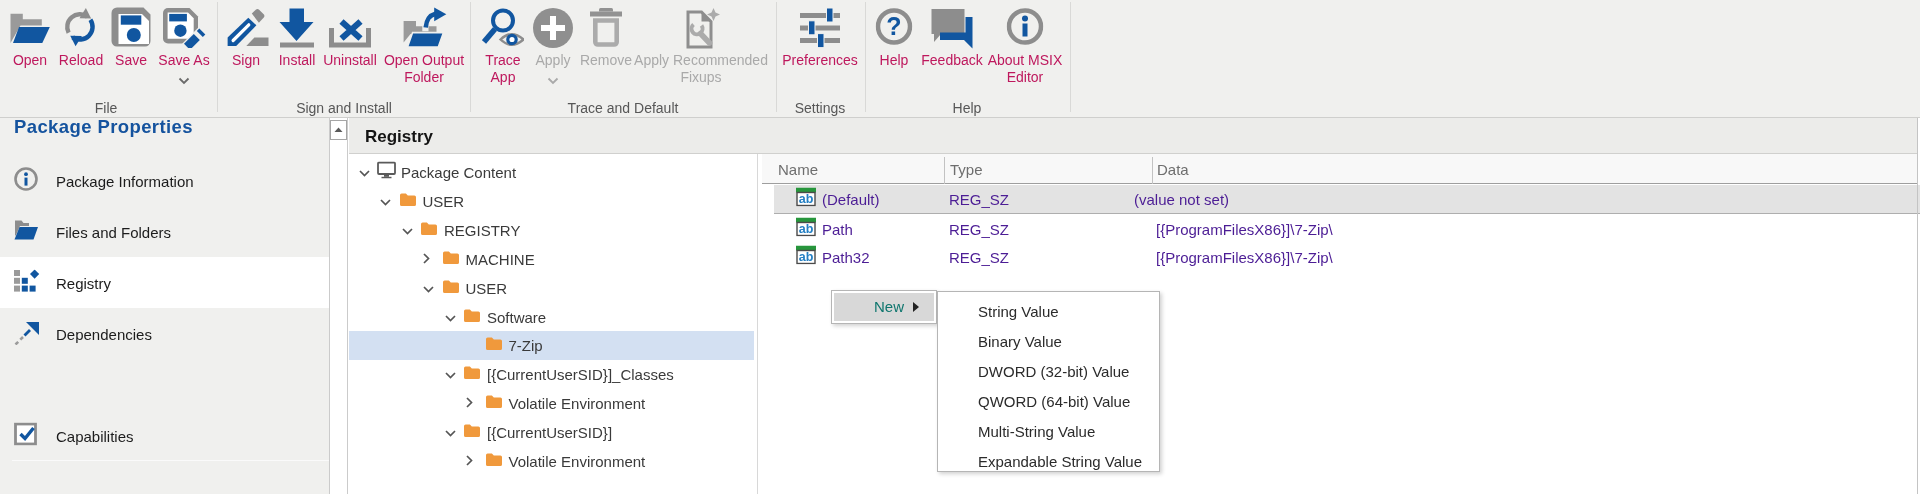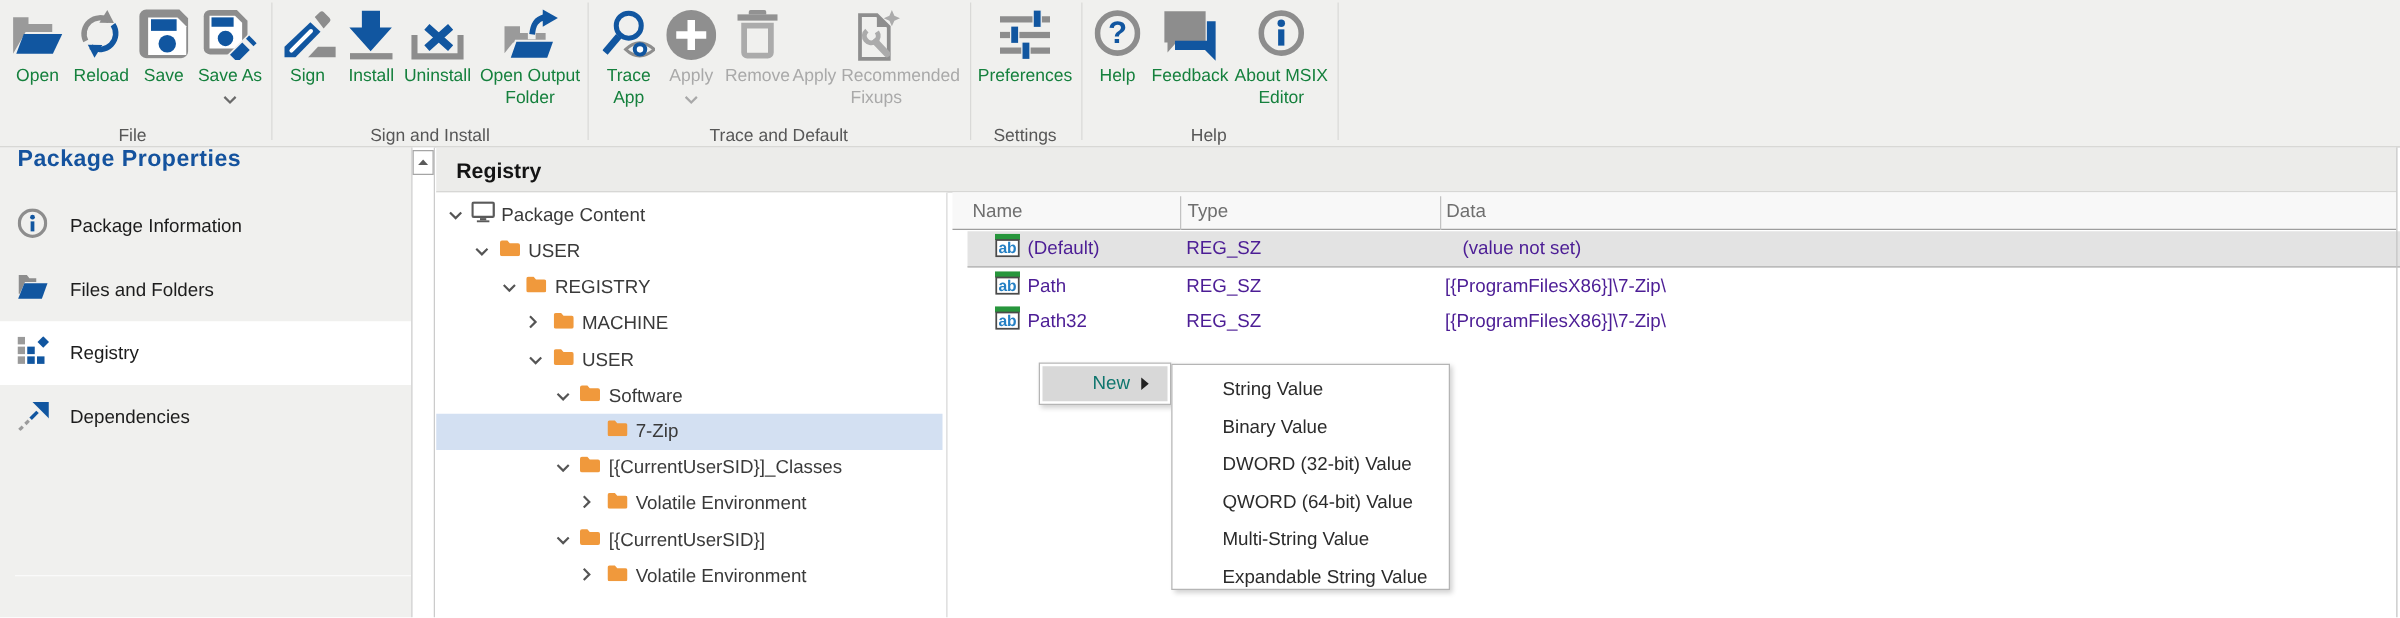--- a/index.html
+++ b/index.html
@@ -4,21 +4,21 @@
 <style>
   * { margin:0; padding:0; box-sizing:border-box; }
   html,body { width:1920px; height:494px; overflow:hidden; }
   body { font-family:"Liberation Sans", sans-serif; background:#fff; position:relative; }
   .abs { position:absolute; }
   
   #ribbon { left:0; top:0; width:1920px; height:118px; background:#f0f0ee; border-bottom:1px solid #cfcfcd; }
   .rsep { position:absolute; top:2px; height:110px; width:1px; background:#d9d9d7; }
   .rbtn { position:absolute; top:0; text-align:center; }
   .rbtn .ric { position:absolute; top:8px; left:50%; transform:translateX(-50%); }
-  .rlab { position:absolute; top:52px; left:50%; transform:translateX(-50%); font-size:14px; color:#15803d; white-space:nowrap; line-height:17px; }
+  .rlab { position:absolute; top:52px; left:50%; transform:translateX(-50%); font-size:14px; color:#be185d; white-space:nowrap; line-height:17px; }
   .rlab.dis { color:#a9a9a9; }
   .rchev { position:absolute; top:71px; left:50%; transform:translateX(-50%); }
   .glab { position:absolute; top:100px; font-size:14px; color:#575757; text-align:center; white-space:nowrap; transform:translateX(-50%); }
   
   #sidebar { left:0; top:118px; width:329px; height:376px; background:#f0f0ee; }
   .sitem { position:absolute; left:0; width:329px; height:51px; }
   .sitem .sic { position:absolute; left:14px; top:50%; transform:translateY(-50%); }
   .sitem .stxt { position:absolute; left:56px; top:50%; transform:translateY(-50%); font-size:15px; color:#1c1c1c; white-space:nowrap; }
   #sbhead { position:absolute; left:14px; top:-2px; font-size:18.5px; font-weight:bold; color:#15539e; letter-spacing:0.4px; }
   
@@ -267,20 +267,27 @@
       <span class="stxt">Registry</span>
     </div>
   <div class="sitem" style="top:190px">
       <span class="sic"><svg width="25" height="26" viewBox="0 0 25 26">
       <path d="M1.5 25.5 L10 17" stroke="#9b9b9b" stroke-width="2.6" stroke-dasharray="3.8 3" fill="none"></path>
       <path d="M10.5 16.5 L16 11" stroke="#1156a0" stroke-width="2.8" fill="none"></path>
       <path d="M12 3 H25.4 V16.4 z" fill="#1156a0"></path>
     </svg></span>
       <span class="stxt">Dependencies</span>
     </div>
+  <div class="sitem" style="top:292px">
+      <span class="sic"><svg width="25" height="23" viewBox="0 0 25 23">
+      <rect x="1.5" y="1.5" width="20" height="20" fill="#fff" stroke="#8d8d8d" stroke-width="2.8"></rect>
+      <path d="M6.5 11.5 l4.5 4.5 L19.5 5.5" stroke="#1156a0" stroke-width="3.4" fill="none"></path>
+    </svg></span>
+      <span class="stxt">Capabilities</span>
+    </div>
   <div style="position:absolute; left:12px; top:342px; width:317px; height:1px; background:#fafafa"></div>
 </div>
 <div id="vsb" class="abs">
     <div id="vsbbtn"><svg width="15" height="18">
         <path d="M3.5 11 L7.5 6.5 L11.5 11 Z" fill="#5a5a5a"></path>
       </svg></div>
   </div>
 
 <div id="titlebar" class="abs">
     <span>Registry</span>
@@ -396,21 +403,21 @@
   </div>
   <div id="tbodyrows">
     <div class="drow" style="top:31px; background:#e3e3e3; border-bottom:1px solid #aeaeae;">
       <span class="abic"><svg width="20" height="19" viewBox="0 0 20 19">
             <rect x="0" y="0" width="20" height="5" fill="#27963c"></rect>
             <rect x="1" y="5" width="18" height="13" fill="#fff" stroke="#4a4a4a" stroke-width="1.4"></rect>
             <text x="10" y="15.5" font-family="Liberation Sans" font-size="12.5" font-weight="bold" fill="#2580c4" text-anchor="middle">ab</text>
           </svg></span>
       <span class="dc" style="left:48px">(Default)</span>
       <span class="dc" style="left:175px">REG_SZ</span>
-      <span class="dc" style="left:396px">(value not set)</span>
+      <span class="dc" style="left:360px">(value not set)</span>
     </div>
     <div class="drow" style="top:60px;">
       <span class="abic"><svg width="20" height="19" viewBox="0 0 20 19">
             <rect x="0" y="0" width="20" height="5" fill="#27963c"></rect>
             <rect x="1" y="5" width="18" height="13" fill="#fff" stroke="#4a4a4a" stroke-width="1.4"></rect>
             <text x="10" y="15.5" font-family="Liberation Sans" font-size="12.5" font-weight="bold" fill="#2580c4" text-anchor="middle">ab</text>
           </svg></span>
       <span class="dc" style="left:48px">Path</span>
       <span class="dc" style="left:175px">REG_SZ</span>
       <span class="dc" style="left:382px">[{ProgramFilesX86}]\7-Zip\</span>

